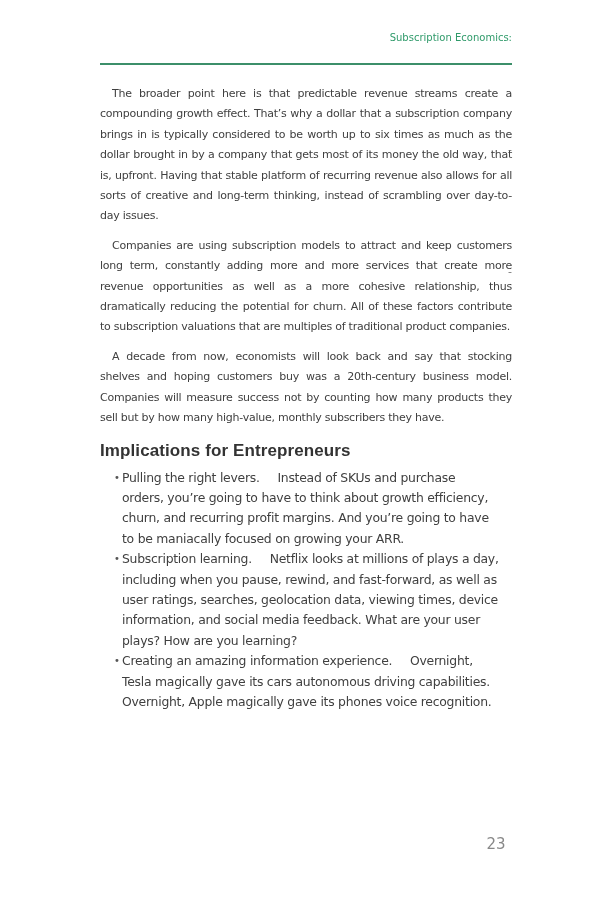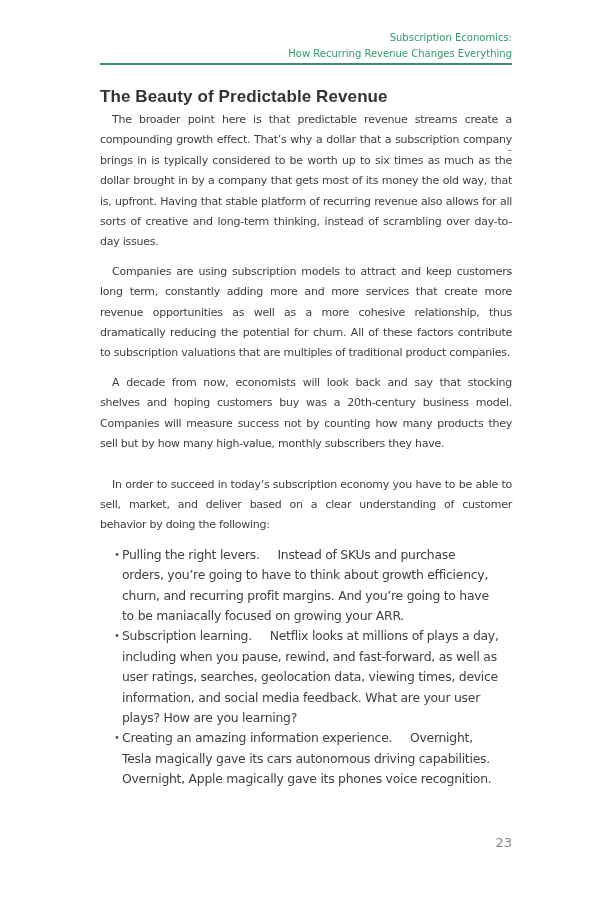--- a/index.html
+++ b/index.html
@@ -22,57 +22,55 @@
     margin: 0; font-family: "Liberation Sans", sans-serif; font-weight: bold;
     font-size: 17px; color: #333333; line-height: 26px; letter-spacing: 0.1px;
   }
   .h1 { margin-bottom: 9px; }
   .h2 { margin-top: 9px; margin-bottom: 9px; }
   p.body {
     margin: 0 0 9px 0; font-family: "DejaVu Sans", sans-serif; font-size: 11px;
     line-height: 20.4px; text-align: justify; text-indent: 12px; color: #404040;
     letter-spacing: -0.25px; word-spacing: 0px;
   }
-  p.body.last { margin-bottom: 20px; }
+  p.body.last { margin-bottom: 9px; }
   .hyphen-mark {
     position: absolute; left: 508px; color: #777; font-size: 11px;
   }
   ul.bullets { list-style: none; margin: 4px 0 0 0; padding: 0; }
   ul.bullets li {
     position: relative; padding-left: 22px; font-size: 12.4px; line-height: 20.4px;
     color: #404040; letter-spacing: -0.25px; width: 378px;
   }
   ul.bullets li .dot {
     position: absolute; left: 14px; top: 0; font-size: 10px; color: #555;
   }
   .lead { margin-right: 14px; margin-top: 28px; }
   .page-number {
-    position: absolute; left: 480px; width: 32px; top: 835px; text-align: right;
-    font-size: 13px; color: #888888; font-family: "DejaVu Sans", sans-serif;
+    position: absolute; left: 480px; width: 32px; top: 835px; text-align: center;
+    font-size: 15px; color: #888888; font-family: "DejaVu Sans", sans-serif;
   }
 </style>
 </head>
 <body>
 
 <div class="running-head">
   <span class="line">Subscription Economics:</span>
-  <span class="line">How Recurring Revenue Changes Everything</span>
 </div>
 <div class="head-rule"></div>
 
 <span class="hyphen-mark" style="top:143px;">-</span>
 <span class="hyphen-mark" style="top:265px;">-</span>
 
 <div class="content">
-  <h2 class="section-heading h1">The Beauty of Predictable Revenue</h2>
   <p class="body">The broader point here is that predictable revenue streams create a compounding growth effect. That’s why a dollar that a subscription company brings in is typically considered to be worth up to six times as much as the dollar brought in by a company that gets most of its money the old way, that is, upfront. Having that stable platform of recurring revenue also allows for all sorts of creative and long-term thinking, instead of scrambling over day-to-day issues.</p>
   <p class="body">Companies are using subscription models to attract and keep customers long term, constantly adding more and more services that create more revenue opportunities as well as a more cohesive relationship, thus dramatically reducing the potential for churn. All of these factors contribute to subscription valuations that are multiples of traditional product companies.</p>
   <p class="body last">A decade from now, economists will look back and say that stocking shelves and hoping customers buy was a 20th-century business model. Companies will measure success not by counting how many products they sell but by how many high-value, monthly subscribers they have.</p>
 
-  <p class="body">In order to succeed in today’s subscription economy you have to be able to sell, market, and deliver based on a clear understanding of customer behavior by doing the following:</p>
+  <h2 class="section-heading h2">Implications for Entrepreneurs</h2>
 
   <ul class="bullets">
     <li>
       <span class="dot">•</span>
       <span class="lead">Pulling the right levers.</span>
       <span>Instead of SKUs and purchase orders, you’re going to have to think about growth efficiency, churn, and recurring profit margins. And you’re going to have to be maniacally focused on growing your ARR.</span>
     </li>
     <li>
       <span class="dot">•</span>
       <span class="lead">Subscription learning.</span>

